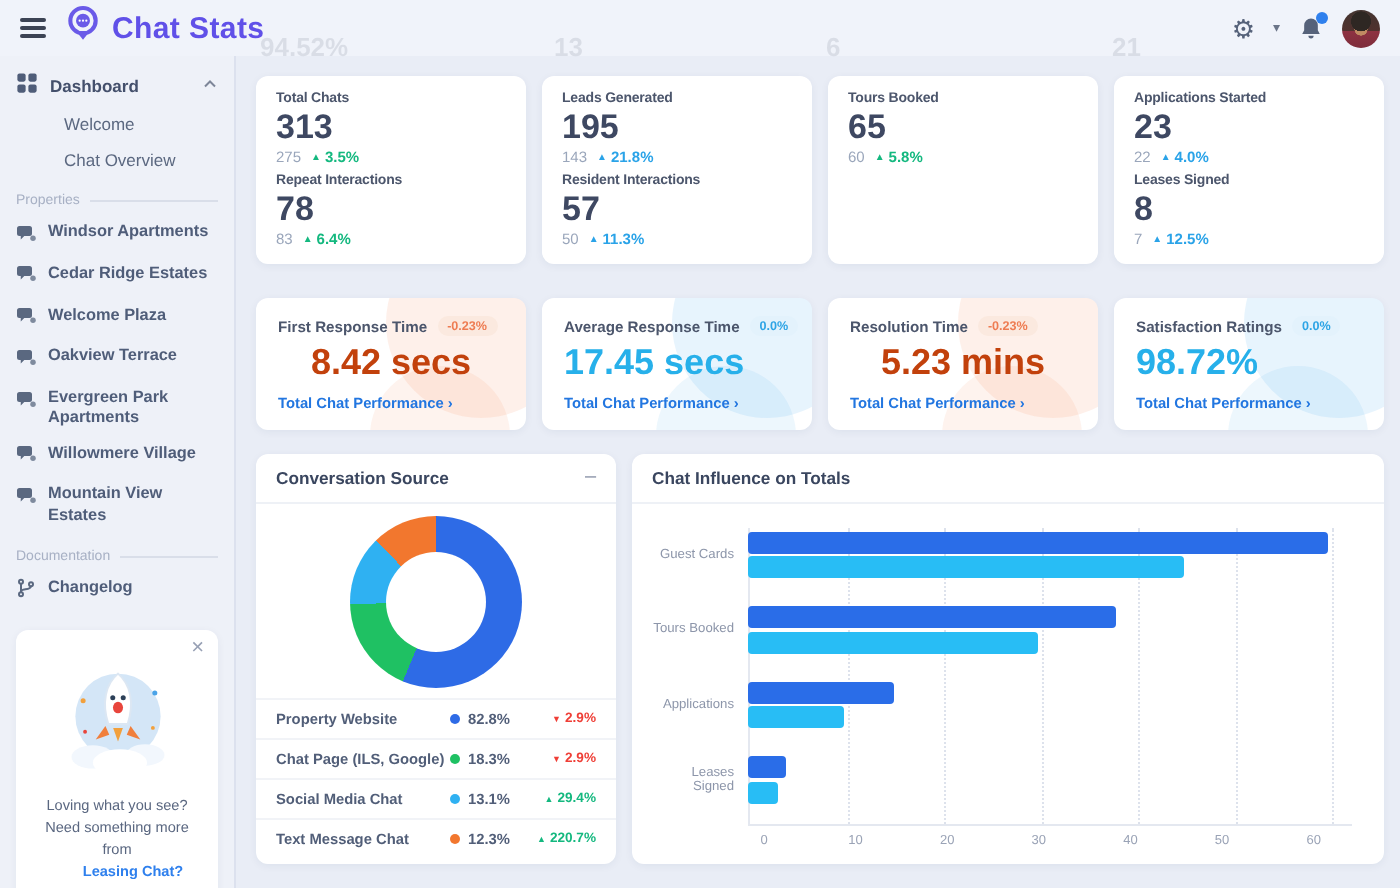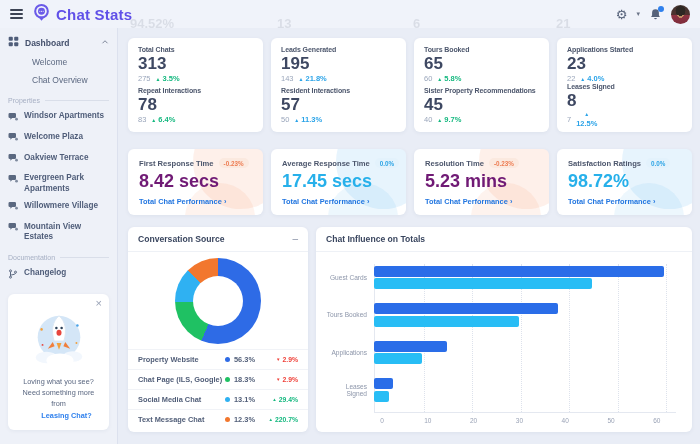--- a/index.html
+++ b/index.html
@@ -66,21 +66,21 @@
   .kpi-orange .blob1 { width:95px; height:95px; right:-25px; top:-35px; background:rgba(242,120,65,0.11); }
   .kpi-orange .blob2 { width:70px; height:70px; right:8px; bottom:-38px; background:rgba(242,120,65,0.09); }
   .kpi-blue .blob1 { width:95px; height:95px; right:-25px; top:-35px; background:rgba(60,165,238,0.12); }
   .kpi-blue .blob2 { width:70px; height:70px; right:8px; bottom:-38px; background:rgba(60,165,238,0.09); }
   .kpi-head { display:flex; align-items:center; gap:5px; position:relative; z-index:1; }
   .kpi-title { font-size:7.6px; font-weight:700; color:#4c566c; white-space:nowrap; }
   .badge { font-size:6.3px; font-weight:700; padding:1.5px 5px; border-radius:8px; }
   .kpi-orange .badge { background:#fbe9df; color:#ee7c52; }
   .kpi-blue .badge { background:#e3f2fc; color:#2da4e5; }
   .kpi-value { font-size:18px; font-weight:700; margin-top:3px; position:relative; z-index:1; }
-  .kpi-orange .kpi-value { color:#701a75; }
+  .kpi-orange .kpi-value { color:#c2410c;text-align:center; }
   .kpi-blue .kpi-value { color:#27b0ea; }
   .kpi-link { font-size:7.4px; font-weight:800; color:#2276e0; margin-top:5px; position:relative; z-index:1; cursor:pointer; }
 
   .bottom-grid { display:grid; grid-template-columns:180px 1fr; gap:8px; margin-top:12px; height:205px; }
   .panel-head { display:flex; align-items:center; justify-content:space-between; padding:7px 10px;
                 border-bottom:1px solid #eef1f6; }
   .panel-title { font-size:8.6px; font-weight:700; color:#3a465f; }
   .mini-icon { font-size:10px; color:#8a93a8; cursor:pointer; line-height:1; }
 
   .donut-wrap { height:94px; display:flex; align-items:center; justify-content:center; padding-top:4px; }
@@ -174,20 +174,29 @@
     </div>
     <div id="properties-list">
         <div class="side-item">
     <span class="icn">
       <svg width="10" height="10" viewBox="0 0 16 16" fill="#5a6880">
               <path d="M2.8 1.5h8a2 2 0 0 1 2 2v4a2 2 0 0 1-2 2H6.6l-2.8 2.8V9.5h-1a2 2 0 0 1-2-2v-4a2 2 0 0 1 2-2z"></path>
               <circle cx="13.6" cy="11.4" r="2.2" opacity="0.75"></circle>
             </svg>
     </span>
     <span>Windsor Apartments</span>
+  </div>
+        <div class="side-item">
+    <span class="icn">
+      <svg width="10" height="10" viewBox="0 0 16 16" fill="#5a6880">
+              <path d="M2.8 1.5h8a2 2 0 0 1 2 2v4a2 2 0 0 1-2 2H6.6l-2.8 2.8V9.5h-1a2 2 0 0 1-2-2v-4a2 2 0 0 1 2-2z"></path>
+              <circle cx="13.6" cy="11.4" r="2.2" opacity="0.75"></circle>
+            </svg>
+    </span>
+    <span>Cedar Ridge Estates</span>
   </div>
         <div class="side-item">
     <span class="icn">
       <svg width="10" height="10" viewBox="0 0 16 16" fill="#5a6880">
               <path d="M2.8 1.5h8a2 2 0 0 1 2 2v4a2 2 0 0 1-2 2H6.6l-2.8 2.8V9.5h-1a2 2 0 0 1-2-2v-4a2 2 0 0 1 2-2z"></path>
               <circle cx="13.6" cy="11.4" r="2.2" opacity="0.75"></circle>
             </svg>
     </span>
     <span>Welcome Plaza</span>
   </div>
@@ -330,50 +339,39 @@
     <div class="stat-title">Tours Booked</div>
     <div class="stat-value">65</div>
     <div class="stat-meta">
       <span>60</span>
       <span class="trend" style="color: rgb(20, 184, 127);">
         <span class="arr">▲</span>
         <span>5.8%</span>
       </span>
     </div>
   </div>
-          <div class="stat-block">
-    <div class="stat-title">Sister Property Recommendations</div>
-    <div class="stat-value">45</div>
-    <div class="stat-meta">
-      <span>40</span>
-      <span class="trend" style="color: rgb(20, 184, 127);">
-        <span class="arr">▲</span>
-        <span>9.7%</span>
-      </span>
-    </div>
-  </div>
         </div>
         <div class="stat-card card">
           <div class="stat-block">
     <div class="stat-title">Applications Started</div>
     <div class="stat-value">23</div>
     <div class="stat-meta">
       <span>22</span>
       <span class="trend" style="color: rgb(42, 163, 232);">
         <span class="arr">▲</span>
         <span>4.0%</span>
       </span>
     </div>
   </div>
           <div class="stat-block">
     <div class="stat-title">Leases Signed</div>
     <div class="stat-value">8</div>
     <div class="stat-meta">
       <span>7</span>
-      <span class="trend" style="color: rgb(42, 163, 232); flex-direction: column;">
+      <span class="trend" style="color: rgb(42, 163, 232);">
         <span class="arr">▲</span>
         <span>12.5%</span>
       </span>
     </div>
   </div>
         </div>
       </div>
     <div class="kpi-grid" id="kpi-grid">
         <div class="kpi-card card kpi-orange">
     <span class="blob blob1"></span>
@@ -424,21 +422,21 @@
           <span class="panel-title">Conversation Source</span>
           <span class="mini-icon">–</span>
         </div>
         <div class="donut-wrap">
           <div class="donut" id="donut-ring" style="background: conic-gradient(rgb(46, 107, 230) 0%, rgb(46, 107, 230) 56.3%, rgb(31, 193, 99) 56.3%, rgb(31, 193, 99) 74.6%, rgb(47, 177, 242) 74.6%, rgb(47, 177, 242) 87.7%, rgb(242, 119, 46) 87.7%, rgb(242, 119, 46) 100%);"></div>
         </div>
         <div class="legend" id="legend">
             <div class="legend-row">
     <span class="legend-label">Property Website</span>
     <span class="legend-dot" style="background: rgb(46, 107, 230);"></span>
-    <span class="legend-pct">56.3%</span>
+    <span class="legend-pct">82.8%</span>
     <span class="legend-trend" style="color: rgb(239, 62, 54);">
       <span class="arr">▼</span>
       <span>2.9%</span>
     </span>
   </div>
             <div class="legend-row">
     <span class="legend-label">Chat Page (ILS, Google)</span>
     <span class="legend-dot" style="background: rgb(31, 193, 99);"></span>
     <span class="legend-pct">18.3%</span>
     <span class="legend-trend" style="color: rgb(239, 62, 54);">

